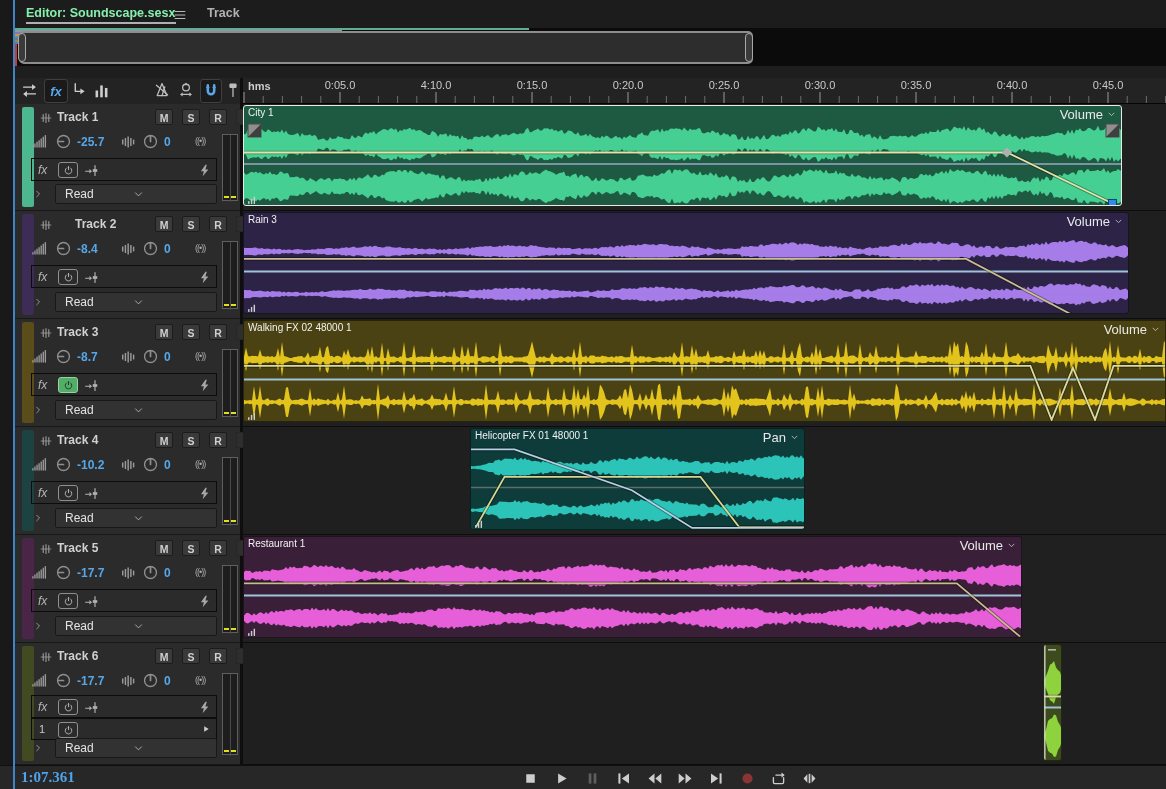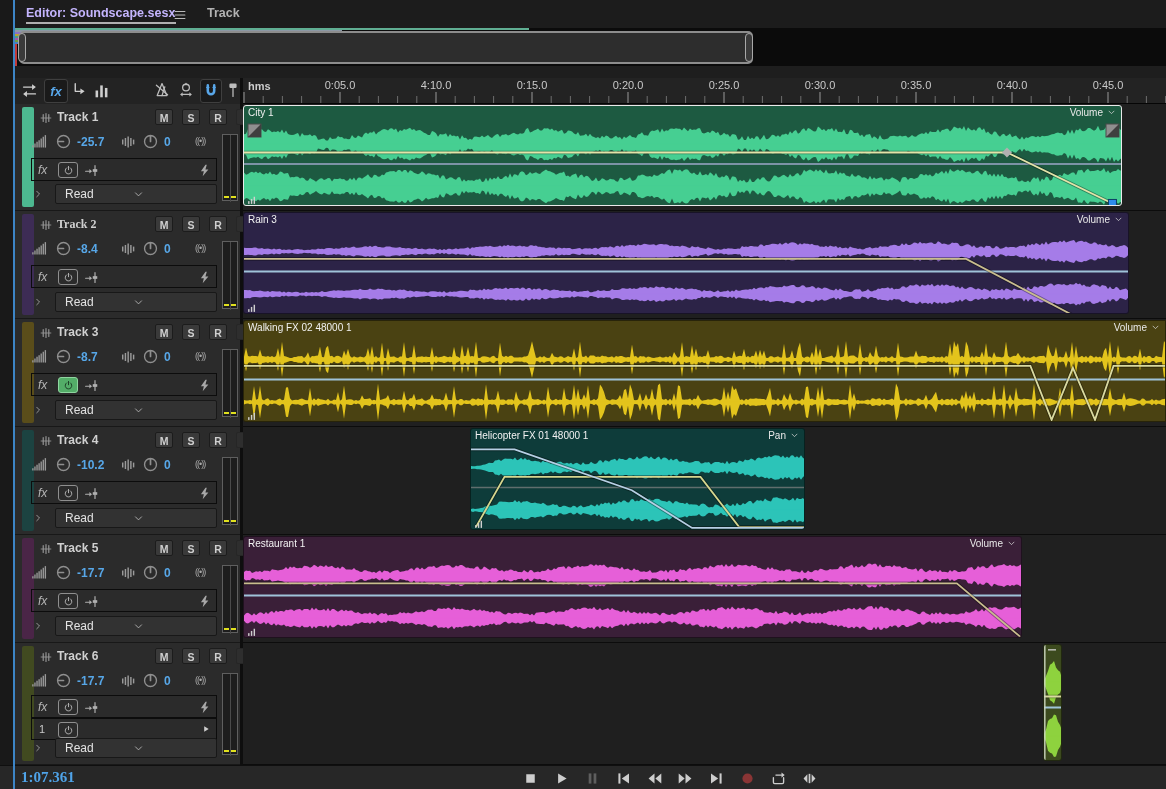--- a/index.html
+++ b/index.html
@@ -2,21 +2,21 @@
 <html><head>
 <meta charset="utf-8">
 <style>
   html,body{margin:0;padding:0;background:#111;}
   #app{position:relative;width:1166px;height:789px;background:#232323;overflow:hidden;
        font-family:"Liberation Sans","DejaVu Sans",sans-serif;-webkit-font-smoothing:antialiased;}
   .abs{position:absolute;}
   #left-rail{left:0;top:0;width:13px;height:789px;background:#191919;border-right:1px solid #101010;}
   #accent-line{left:13px;top:0;width:2px;height:789px;background:#3d85c6;z-index:40;}
   #tabbar{left:15px;top:0;width:1151px;height:28px;background:#1c1c1c;border-bottom:1px solid #060606;}
-  .tab-label{font-size:12.5px;font-weight:bold;color:#c4b5fd;}
+  .tab-label{font-size:12.5px;font-weight:bold;color:#86efac;}
   .tab-label.dim{color:#b2b2b2;font-weight:bold;}
   #navigator{left:15px;top:28px;width:1151px;height:38px;background:#0b0b0b;}
   #nav-window{position:absolute;background:#2d2d2d;border:2px solid #8d8d8d;border-radius:5px;box-sizing:border-box;}
   .nav-handle{position:absolute;width:8px;border:1.5px solid #a8a8a8;background:#3a3a3a;border-radius:4px;box-sizing:border-box;}
   #workspace-top{left:15px;top:66px;width:1151px;height:12px;background:#1e1e1e;border-bottom:1px solid #0a0a0a;}
   #toolbar{left:15px;top:78px;width:228px;height:26px;background:#232323;}
   .tbtn{position:absolute;top:1px;width:22px;height:22px;border-radius:3px;display:flex;align-items:center;justify-content:center;}
   .tbtn.pressed{background:#1a1a1a;border:1px solid #3f3f3f;}
   #ruler{left:243px;top:78px;width:923px;height:26px;background:#232323;border-bottom:1px solid #050505;box-sizing:border-box;}
   .ruler-label{position:absolute;top:1px;font-size:11px;color:#c9c9c9;transform:translateX(-50%);white-space:nowrap;}
@@ -35,21 +35,21 @@
   .fxbox{position:absolute;border:1px solid #0c0c0c;box-sizing:border-box;}
   .pwr{position:absolute;width:20px;height:16px;border:1.5px solid #8f8f8f;border-radius:3px;box-sizing:border-box;
        display:flex;align-items:center;justify-content:center;}
   .pwr.on{background:#53ad68;border-color:#8fd6a0;}
   .ddl{position:absolute;height:20px;background:#323232;border:1px solid #181818;border-radius:2px;box-sizing:border-box;}
   .ddl span{position:absolute;left:9px;top:2px;font-size:12px;color:#e3e3e3;}
   .meter{position:absolute;left:207px;width:16px;border:1px solid #5f5f5f;box-sizing:border-box;background:#1d1d1d;}
   .clip{position:absolute;border-radius:3px;overflow:hidden;box-sizing:border-box;border:1px solid rgba(0,0,0,.45);}
   .clip.sel{border:1.5px solid #e9e9e9;}
   .clip-name{position:absolute;left:4px;top:1px;font-size:10px;color:#f2f2f2;white-space:nowrap;z-index:5;}
-  .clip-lab{position:absolute;right:5px;top:1px;font-size:10px;color:#e9e9e9;z-index:5;display:flex;gap:4px;align-items:center;}
+  .clip-lab{position:absolute;right:5px;top:1px;font-size:13px;color:#e9e9e9;z-index:5;display:flex;gap:4px;align-items:center;}
   #transport{left:0;top:765px;width:1166px;height:24px;background:#272727;border-top:1px solid #0f0f0f;box-sizing:border-box;}
   #time-display{position:absolute;left:21px;top:3px;font-size:15px;font-weight:bold;color:#4fa3e8;font-family:Liberation Serif, serif;}
   .tpbtn{width:24px;height:18px;display:flex;align-items:center;justify-content:center;}
   .icon{display:flex;align-items:center;justify-content:center;}
 </style>
 </head>
 <body>
 
 <div id="app">
   <div class="abs" id="left-rail"></div>
@@ -311,21 +311,21 @@
         </div>
       </div>
       <div class="hrow" style="top: 107px; height: 108px;">
         <div class="strip" style="height: 101px; background: rgb(61, 44, 85);"></div>
         <span class="icon" style="position: absolute; left: 24px; top: 7px; width: 14px; height: 14px;">
           <svg width="14" height="14" viewBox="0 0 20 20" fill="none" stroke="#9a9a9a" stroke-width="1.6" stroke-linecap="round" stroke-linejoin="round">
             <path d="M3 10h14" stroke-width="1.2"></path>
             <path d="M6 5v10M10 3.5v13M14 5v10" stroke-width="1.6"></path>
           </svg>
         </span>
-        <span class="tname" style="left: 42px; top: 6px; font-family: Liberation Serif, serif;">Track 2</span>
+        <span class="tname" style="left: 60px; top: 6px;">Track 2</span>
         <div class="msr" style="left: 140px; top: 5px;">M</div>
         <div class="msr" style="left: 167px; top: 5px;">S</div>
         <div class="msr" style="left: 194px; top: 5px;">R</div>
         <div class="msr off" style="left: 221px; top: 5px;">I</div>
         <span class="icon" style="position: absolute; left: 14px; top: 30px; width: 20px; height: 16px;">
           <svg width="20" height="16" viewBox="0 0 20 20" fill="none" stroke="#9a9a9a" stroke-width="1.6" stroke-linecap="round" stroke-linejoin="round">
             <path d="M1.5 14h1.7v3h-1.7z" fill="#9a9a9a" stroke="none"></path>
             <path d="M4.1 11.9h1.7v5.1h-1.7z" fill="#9a9a9a" stroke="none"></path>
             <path d="M6.7 9.8h1.7v7.2h-1.7z" fill="#9a9a9a" stroke="none"></path>
             <path d="M9.3 7.699999999999999h1.7v9.3h-1.7z" fill="#9a9a9a" stroke="none"></path>

